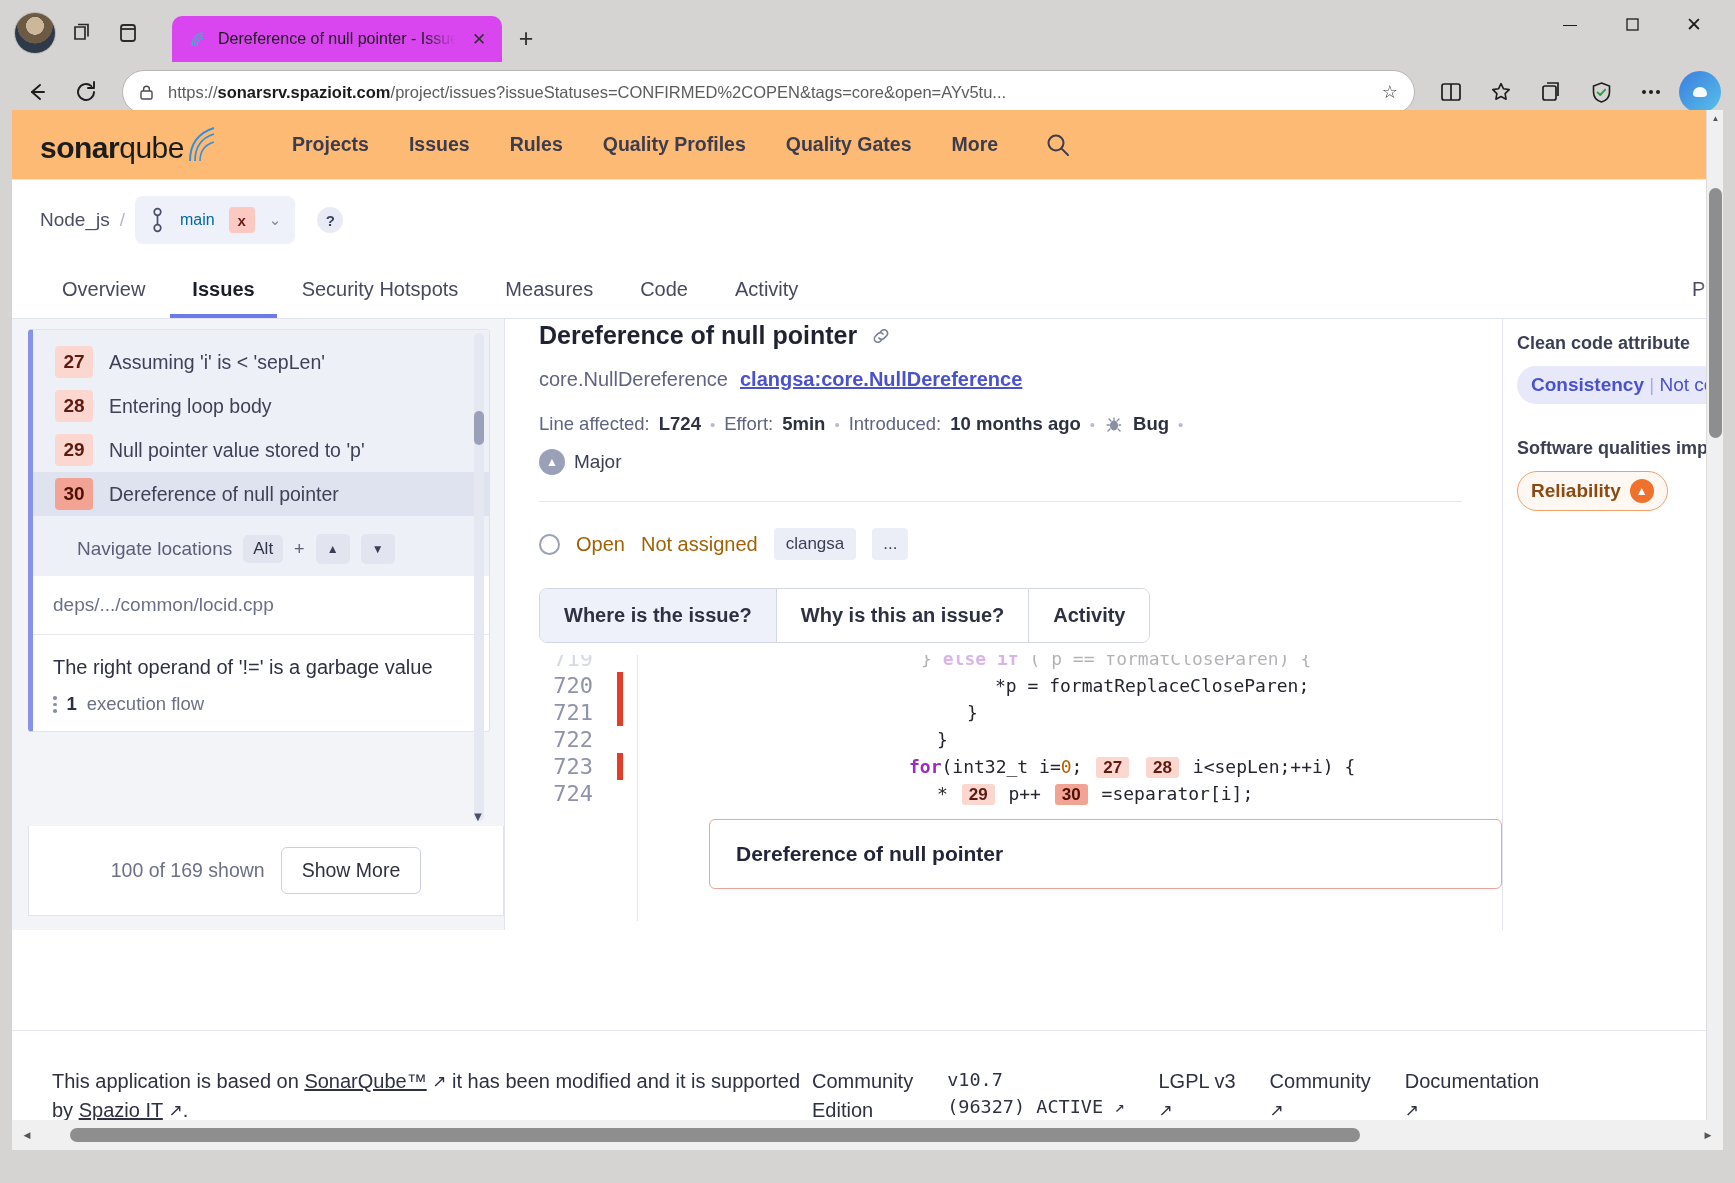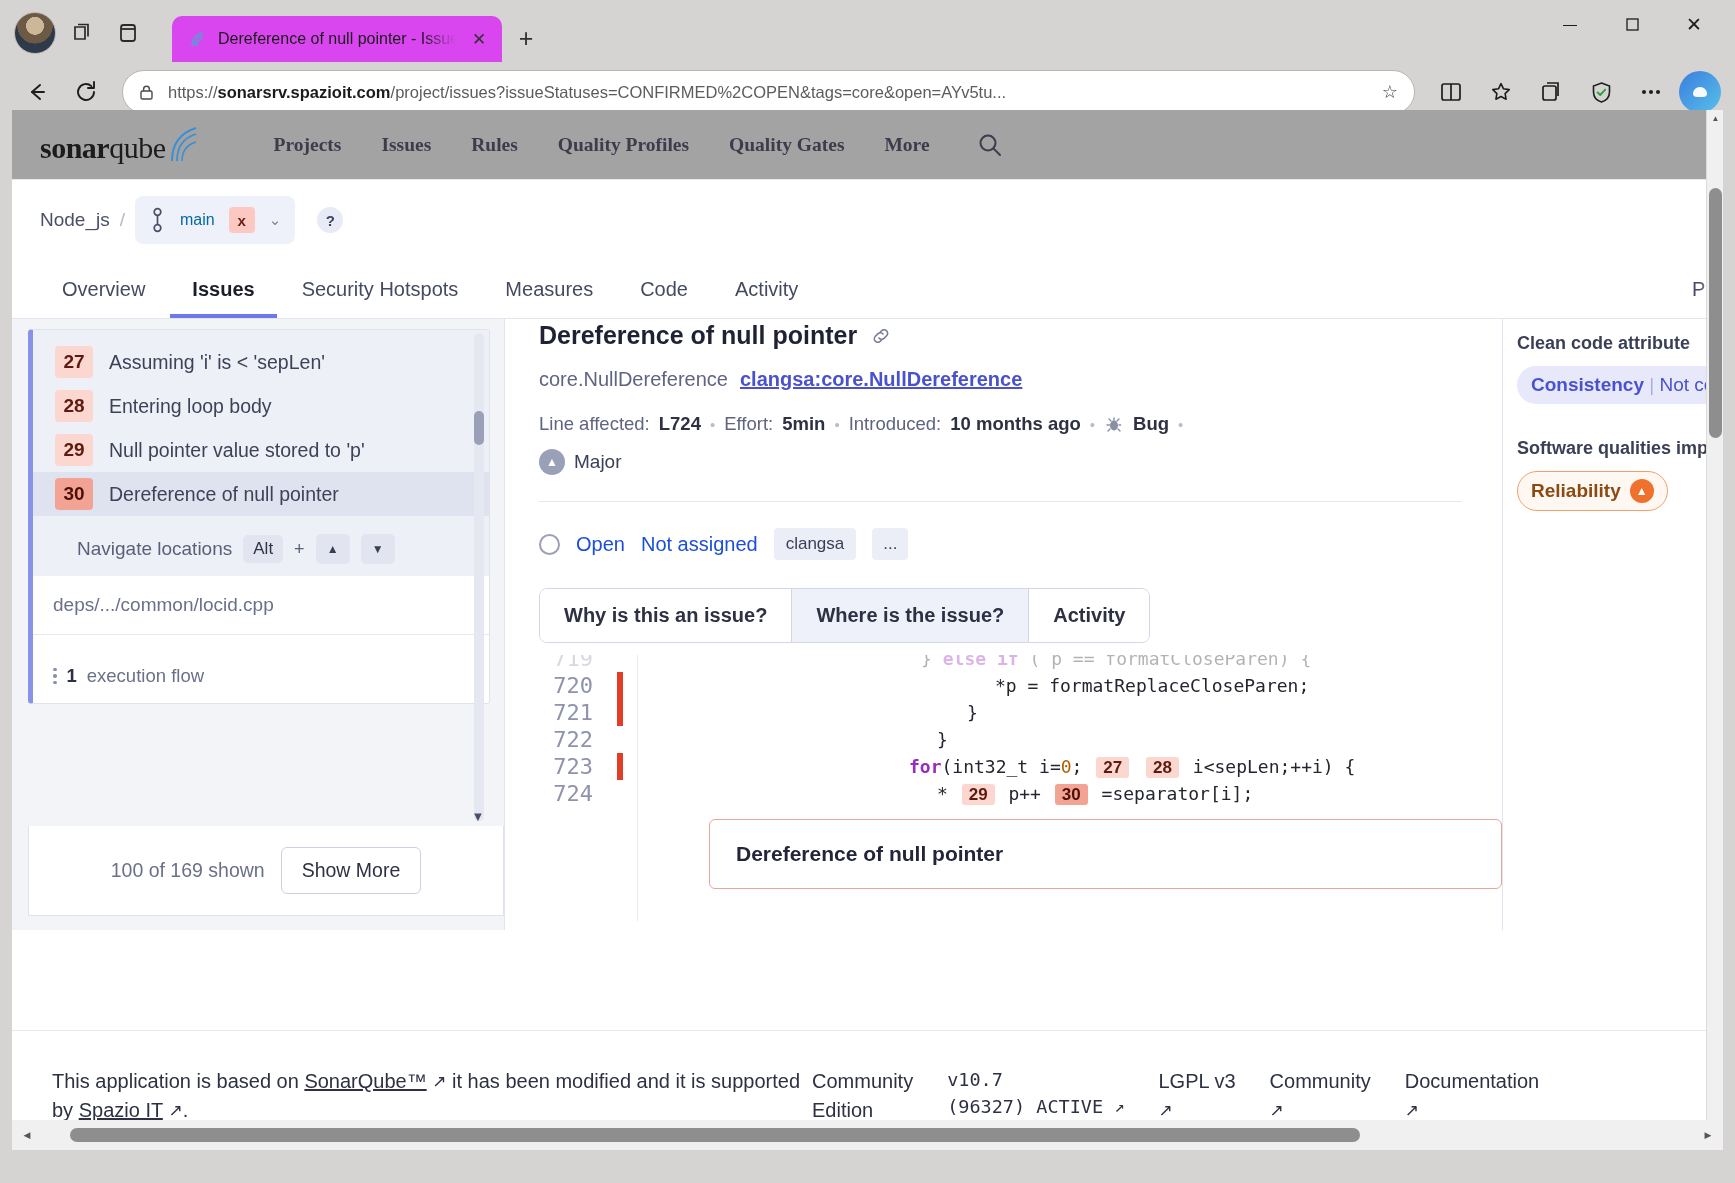--- a/index.html
+++ b/index.html
@@ -54,22 +54,22 @@
   .star { margin-left: auto; font-size: 18px; color: #3d3d3d; cursor: pointer; }
   .copilot { width: 42px; height: 42px; border-radius: 50%;
              background: linear-gradient(135deg,#3b7de0,#58c1e8); display:flex;
              align-items:center; justify-content:center; flex:none; cursor:pointer; }
 
   
   .viewport { position: absolute; left: 12px; top: 110px; width: 1711px; height: 1040px;
               background: #fff; overflow: hidden; }
 
   
-  .sq-nav { height: 70px; background: #a3a3a3; display: flex; align-items: center;
-            padding: 0 0 0 28px; gap: 0; border-bottom: 1px solid #e8e9ef; font-family: Liberation Serif, serif; }
+  .sq-nav { height: 70px; background: #fdba74; display: flex; align-items: center;
+            padding: 0 0 0 28px; gap: 0; border-bottom: 1px solid #e8e9ef; }
   .sq-logo { display: flex; align-items: flex-end; margin-right: 52px; }
   .sq-logo .word { font-size: 30px; letter-spacing: -.5px; color: #1c1c1c; font-weight: 400; }
   .sq-logo .word b { font-weight: 700; }
   .sq-nav-item { font-size: 19.5px; font-weight: 600; color: #3c3c4c; padding: 0 20px;
                  cursor: pointer; white-space: nowrap; }
   .sq-search { margin-left: 26px; width: 28px; height: 28px; cursor: pointer; }
 
   
   .crumbs { height: 80px; display: flex; align-items: center; padding: 0 0 0 28px; gap: 10px;
             background: #fff; }
@@ -161,21 +161,21 @@
   .meta-row b { color: #2d3142; font-weight: 700; }
   .dot-sep { color: #b9bccd; font-size: 15px; }
   .sev-row { margin-top: 14px; display: flex; align-items: center; gap: 9px;
              font-size: 19px; color: #3b3f55; }
   .sev-ico { width: 26px; height: 26px; border-radius: 50%; background: #9aa0b8;
              color: #fff; font-size: 12px; display: flex; align-items: center;
              justify-content: center; }
   .hr { height: 1px; background: #e5e7f0; margin: 26px 40px 0 0; }
   .status-row { margin-top: 26px; display: flex; align-items: center; gap: 16px; }
   .open-circle { width: 21px; height: 21px; border-radius: 50%; border: 2px solid #9aa0b8; }
-  .status-txt { font-size: 20px; color: #1d4ed8; cursor: pointer; }
+  .status-txt { font-size: 20px; color: #a16207; cursor: pointer; }
   .tag-pill { background: #eceef7; border-radius: 4px; padding: 6px 12px; font-size: 17px;
               color: #3a3f55; cursor: pointer; }
   .tag-more { background: #eceef7; border-radius: 4px; padding: 6px 11px; font-size: 17px;
               color: #3a3f55; cursor: pointer; }
   .tabgroup { margin-top: 28px; display: inline-flex; border: 1px solid #d3d7e5;
               border-radius: 8px; overflow: hidden; }
   .tg-tab { padding: 15px 24px; font-size: 20px; font-weight: 700; color: #2d3142;
             background: #fff; cursor: pointer; border-right: 1px solid #d3d7e5; }
   .tg-tab:last-child { border-right: none; }
   .tg-tab.active { background: #eef0fa; }
@@ -433,20 +433,21 @@
           </div>
           <div class="nav-loc">
             <span class="nav-loc-label">Navigate locations</span>
             <span class="key-cap">Alt</span>
             <span class="plus">+</span>
             <span class="arrow-cap">▲</span>
             <span class="arrow-cap">▼</span>
           </div>
           <div class="file-row">deps/.../common/locid.cpp</div>
           <div class="msg-row">
+            <div class="msg-text">The right operand of '!=' is a garbage value</div>
             <div class="flow-link">
               <span class="dots-v">
                   <i></i>
                   <i></i>
                   <i></i>
                 </span>
               <b>1</b>
               <span>execution flow</span>
             </div>
           </div>
@@ -509,22 +510,22 @@
 
         <div class="status-row">
           <span class="open-circle"></span>
           <span class="status-txt">Open</span>
           <span class="status-txt">Not assigned</span>
           <span class="tag-pill">clangsa</span>
           <span class="tag-more">...</span>
         </div>
 
         <div class="tabgroup">
+          <div class="tg-tab active">Where is the issue?</div>
           <div class="tg-tab">Why is this an issue?</div>
-          <div class="tg-tab active">Where is the issue?</div>
           <div class="tg-tab">Activity</div>
         </div>
 
         <div class="code-wrap">
           <div class="code-vline"></div>
 
           <div class="code-line" style="opacity:.35;margin-top:-10px">
             <span class="ln">719</span>
             <span class="gut"></span>
             <span class="cd">                        } <span class="kw">else if</span> ( p == formatCloseParen) {</span>

